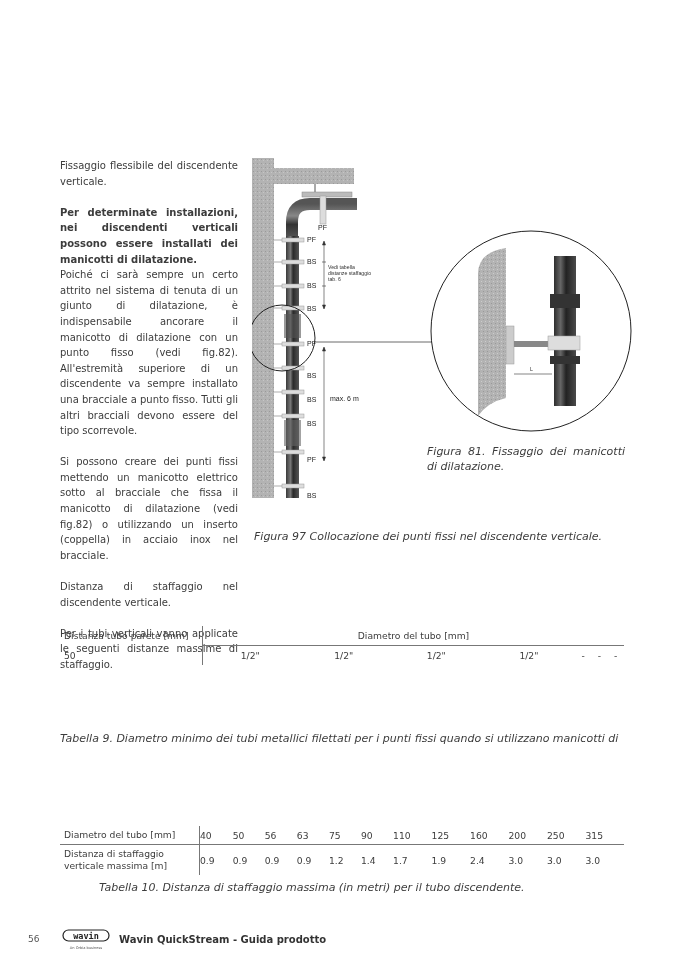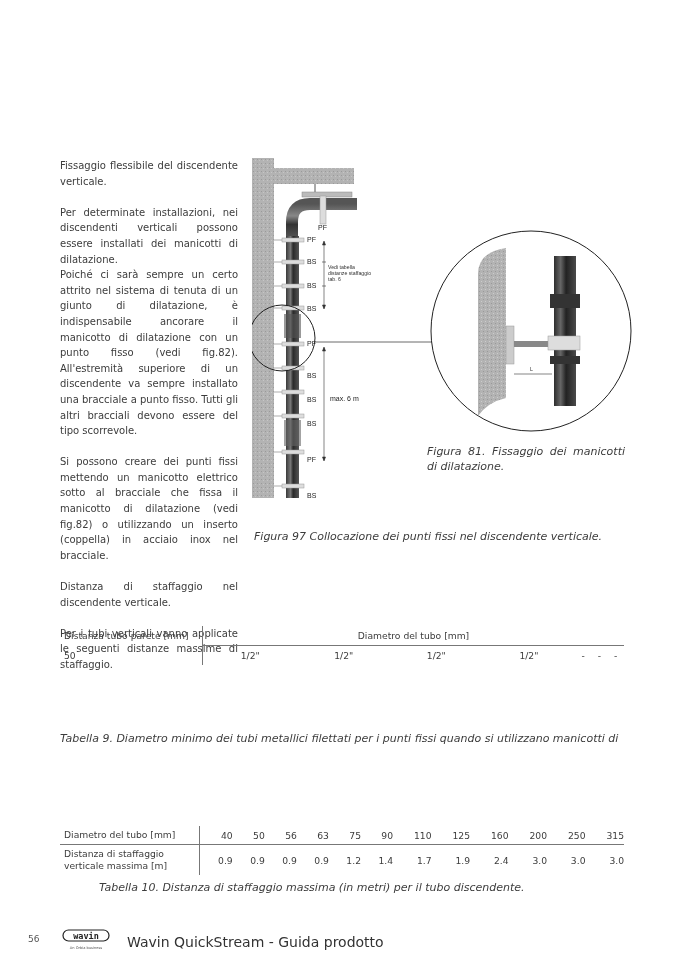--- a/index.html
+++ b/index.html
@@ -1,42 +1,42 @@
 <!DOCTYPE html>
 <html><head>
 <meta charset="utf-8">
 <style>
   html, body { margin:0; padding:0; background:#ffffff; }
   body { width:677px; height:958px; position:relative; overflow:hidden; font-family:"DejaVu Sans", sans-serif; color:#3a3a3a; }
   .abs { position:absolute; }
   .body-text { left:60px; top:158px; width:178px; font-size:10px; line-height:15.6px; text-align:justify; color:#3c3c3c; }
   .body-text p { margin:0 0 15.6px 0; }
-  .body-text p.tight { margin:0; }
+  .body-text p.tight { margin:0;font-weight:bold; }
   .caption { font-style:italic; font-size:11px; color:#3c3c3c; }
   .fig82 { left:252px; top:158px; width:180px; height:365px; }
   .fig81 { left:426px; top:226px; width:210px; height:210px; }
   .fig81-cap { left:427px; top:444px; width:198px; line-height:15px; text-align:justify; }
   .fig82-cap { left:254px; top:530px; }
   table { border-collapse:collapse; font-size:9.2px; color:#3c3c3c; }
   .t9 { left:60px; top:626px; width:564px; }
   .t9 td { padding:0; height:19px; text-align:center; vertical-align:middle; }
   .t9 td.lab { text-align:left; padding-left:4px; width:138px; }
   .t9 td.sep { border-right:1px solid #777; }
   .t9 tr.hdr td.span { border-bottom:1px solid #777; }
   .t9-cap { left:60px; top:732px; }
   .t10 { left:60px; top:826px; width:564px; }
-  .t10 td { text-align:right; vertical-align:middle; padding:0; }
+  .t10 td { text-align:left; vertical-align:middle; padding:0; }
   .t10 tr.r1 td { height:18px; border-bottom:1px solid #777; }
   .t10 tr.r2 td { height:30px; }
   .t10 td.lab { text-align:left; padding-left:4px; width:135px; line-height:12px; }
   .t10 td.sep { border-right:1px solid #777; }
   .t10-cap { left:60px; top:881px;margin-left:39px; }
   .footer-page { left:28px; top:934px; font-size:9px; color:#555; }
   .footer-logo { left:62px; top:929px; width:48px; height:24px; }
-  .footer-title { left:127px; top:934px; font-size:14px; font-weight:normal; color:#333; }
+  .footer-title { left:119px; top:934px; font-size:10px; font-weight:bold; color:#333; }
   .diag-label { font-family:"Liberation Sans", sans-serif; font-size:7px; fill:#222; }
   .diag-small { font-family:"Liberation Sans", sans-serif; font-size:5.2px; fill:#333; }
 </style>
 </head>
 <body>
 
 <div class="abs body-text">
   <p>Fissaggio flessibile del discendente verticale.</p>
   <p class="tight">Per determinate installazioni, nei discendenti verticali possono essere installati dei manicotti di dilatazione.</p>
   <p>Poiché ci sarà sempre un certo attrito nel sistema di tenuta di un giunto di dilatazione, è indispensabile ancorare il manicotto di dilatazione con un punto fisso (vedi fig.82). All'estremità superiore di un discendente va sempre installato una bracciale a punto fisso. Tutti gli altri bracciali devono essere del tipo scorrevole.</p>

